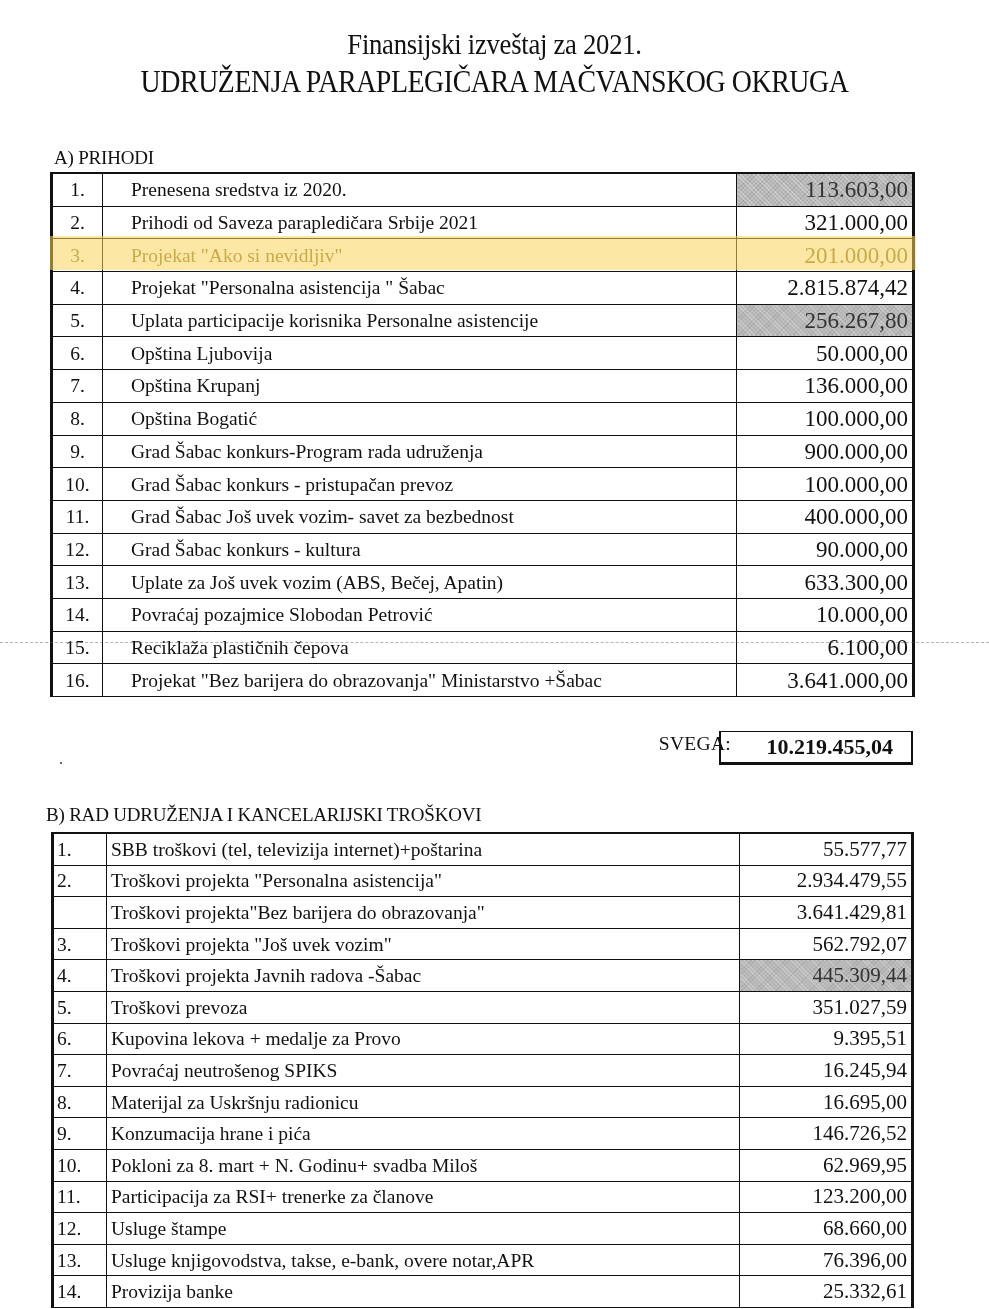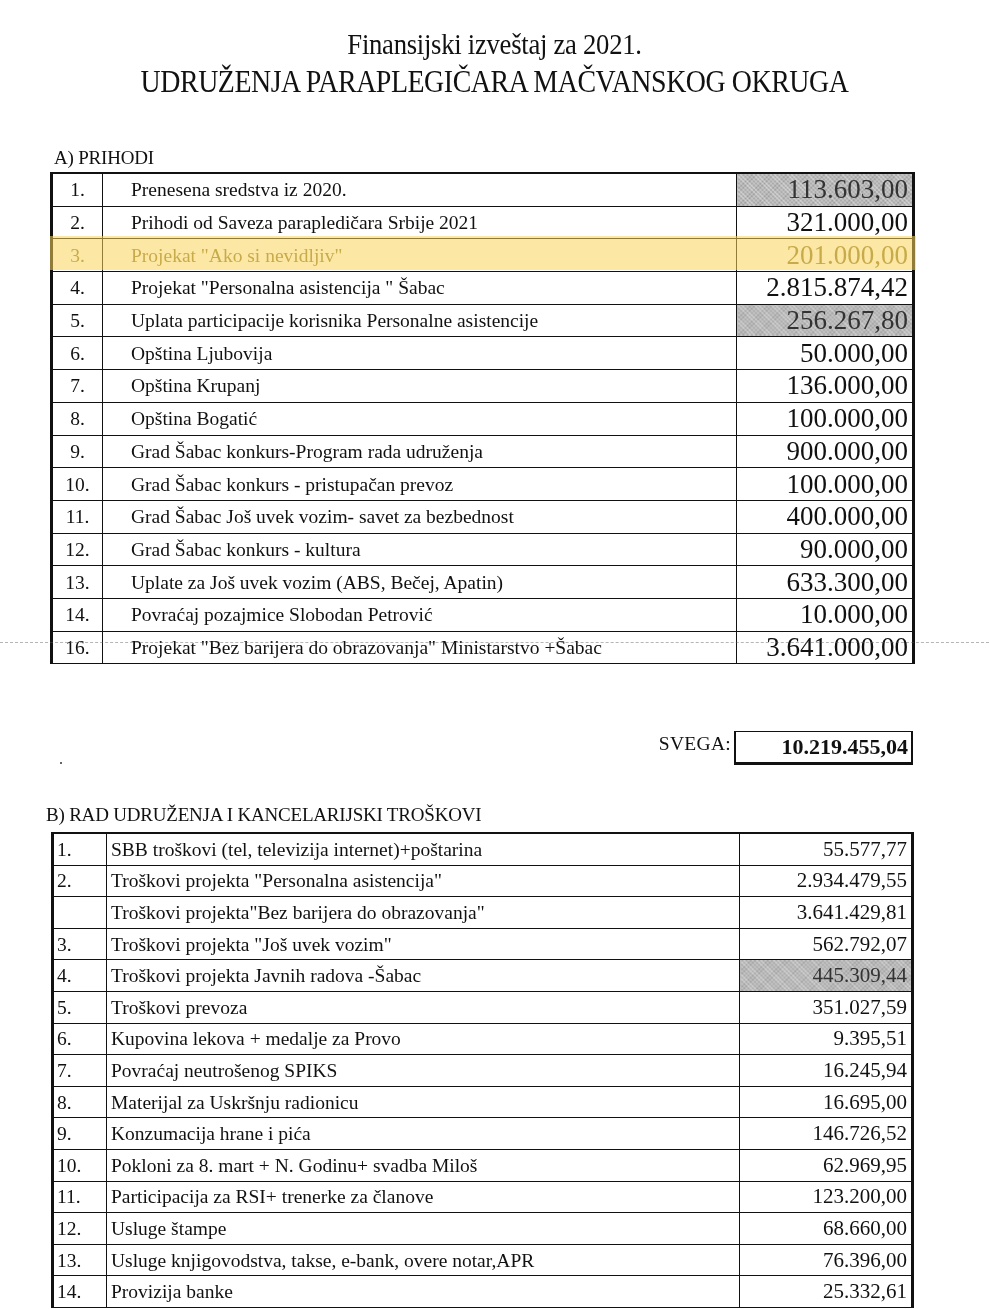--- a/index.html
+++ b/index.html
@@ -27,21 +27,21 @@
   }
   table.fin td {
     border: 1.6px solid #111; padding: 0 4px 0 4px; height: 31.5px;
     white-space: nowrap; overflow: hidden; line-height: 29px;
   }
   #table-a { top: 172px; left: 50px; width: 862px; border-left: 3px solid #111; border-top: 2.5px solid #111; }
   #table-a col.c-num { width: 51px; }
   #table-a col.c-desc { width: 634px; }
   #table-a col.c-val { width: 177px; }
   #table-a td.num { text-align: center; padding: 0; }
-  #table-a td.val { text-align: right; font-size: 27px; border-right: 3px solid #111; }
+  #table-a td.val { text-align: right; font-size: 23px; border-right: 3px solid #111; }
   #table-a tr td { height: 31.7px; padding-left: 28px; }
 
   #table-b { top: 832px; left: 51px; width: 860px; border-left: 3px solid #111; border-top: 2.5px solid #111; }
   #table-b col.c-num { width: 54px; }
   #table-b col.c-desc { width: 633px; }
   #table-b col.c-val { width: 173px; }
   #table-b td.num { text-align: left; padding-left: 3px; }
   #table-b td.val { text-align: right; font-size: 21px; border-right: 3px solid #111; }
   #table-b tr td { height: 30.6px; }
 
@@ -60,21 +60,21 @@
 
   .total-row {
     position: absolute; top: 731px; left: 520px; width: 393px; height: 34px;
   }
   .total-label {
     position: absolute; right: 182px; top: 2px; font-size: 19.5px; letter-spacing: 0.3px;
   }
   .total-value {
     position: absolute; right: 0; top: 0; width: 172px; height: 30px;
     border: 2.5px solid #111; border-bottom: 3px solid #111; border-top: 1.5px solid #111;
-    text-align: right; font-weight: bold; font-size: 22px; padding-right: 3px; line-height: 30px;
+    text-align: right; font-weight: bold; font-size: 22px; padding-right: 18px; line-height: 30px;
   }
 
   .scan-noise {
     position: absolute; left: 0; top: 642px; width: 989px; height: 0;
     border-top: 1.5px dashed rgba(90,90,90,0.45); pointer-events: none;
   }
   .stray-dot { position: absolute; left: 60px; top: 762px; width: 2px; height: 2px; background: #333; border-radius: 1px; }
 </style>
 </head>
 <body>
@@ -155,20 +155,25 @@
         <td class="num">13.</td>
         <td class="desc">Uplate za Još uvek vozim (ABS, Bečej, Apatin)</td>
         <td class="val">633.300,00</td>
       </tr>
       <tr>
         <td class="num">14.</td>
         <td class="desc">Povraćaj pozajmice Slobodan Petrović</td>
         <td class="val">10.000,00</td>
       </tr>
       <tr>
+        <td class="num">15.</td>
+        <td class="desc">Reciklaža  plastičnih čepova</td>
+        <td class="val">6.100,00</td>
+      </tr>
+      <tr>
         <td class="num">16.</td>
         <td class="desc">Projekat "Bez barijera do obrazovanja" Ministarstvo +Šabac</td>
         <td class="val">3.641.000,00</td>
       </tr>
     </tbody>
 </table>
 
 <div class="highlight-band"></div>
 <div class="scan-noise"></div>
 

